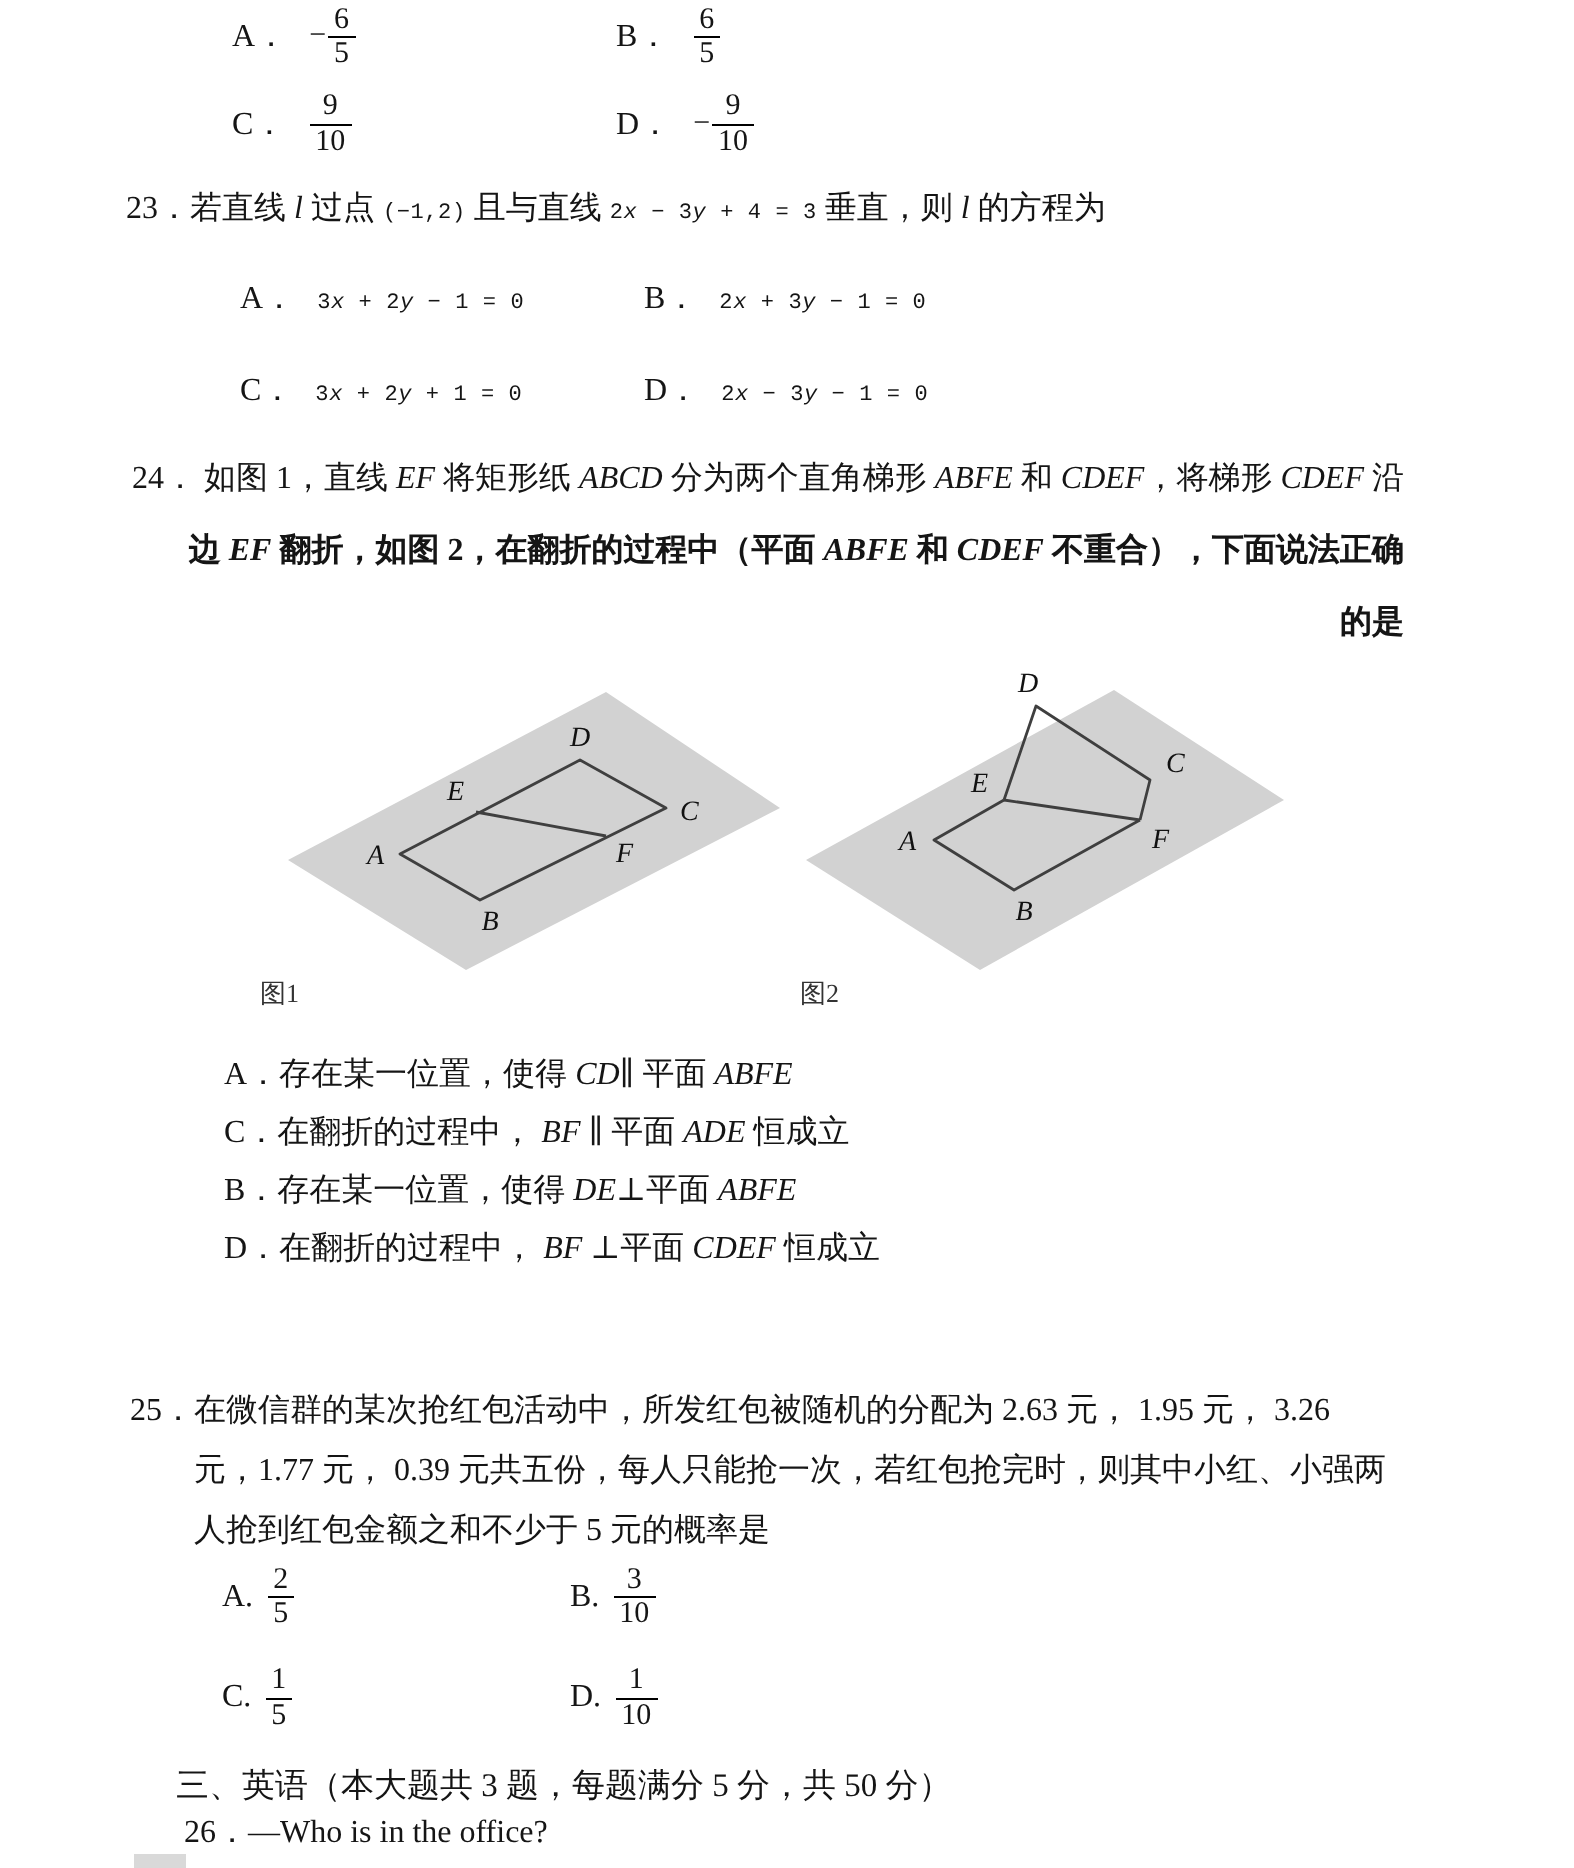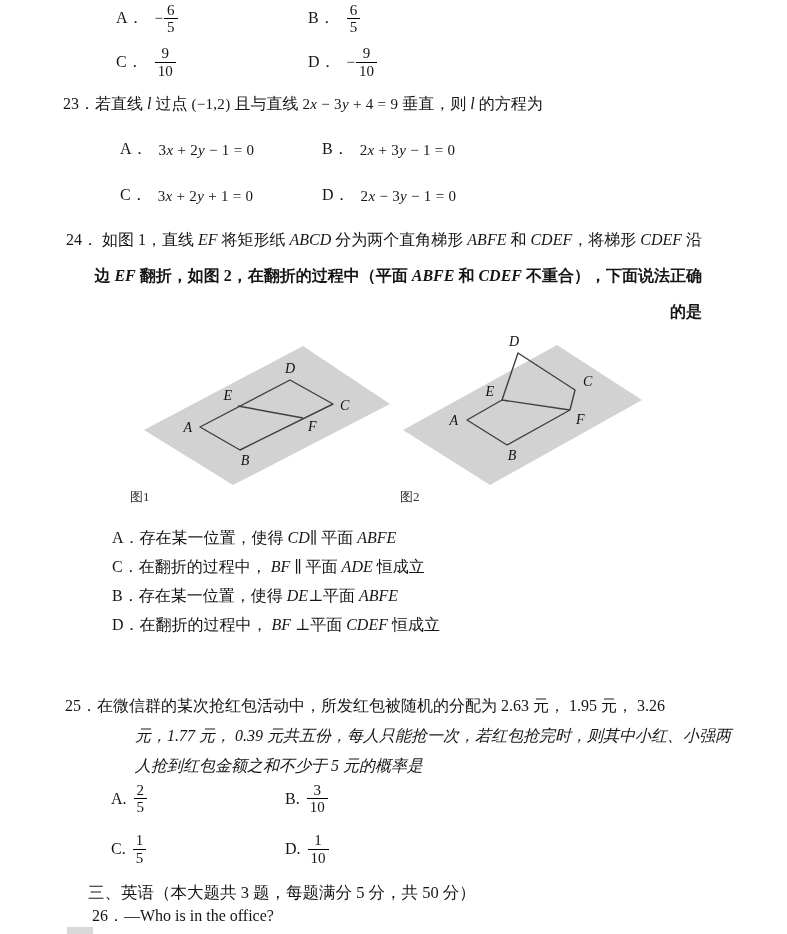--- a/index.html
+++ b/index.html
@@ -2,39 +2,39 @@
 <html><head>
 <meta charset="utf-8">
 <style>
   html,body{margin:0;padding:0;background:#fff;}
   .doc{
     position:relative;width:787px;height:934px;background:#ffffff;overflow:hidden;
     font-family:"Liberation Serif","DejaVu Serif",serif;color:#151515;font-size:16px;
   }
   .abs{position:absolute;white-space:nowrap;}
   .m{font-style:italic;font-family:"Liberation Serif","DejaVu Serif",serif;}
-  .sm{font-size:15px;font-family:Liberation Serif, serif;letter-spacing:.3px;}
+  .sm{font-size:11px;font-family:Liberation Mono, monospace;letter-spacing:.3px;}
   
   .opt-grid{display:grid;}
   .q22-grid{grid-template-columns:192px auto;row-gap:10px;}
   .q23-grid{grid-template-columns:202px auto;row-gap:25px;}
   .q25-grid{grid-template-columns:174px auto;row-gap:17px;}
   .opt{display:flex;align-items:center;}
   .opt-label{margin-right:11px;}
   .q25-grid .opt-label{margin-right:7px;}
   .sign{margin-right:1px;font-size:15px;}
   .frac{display:inline-flex;flex-direction:column;align-items:center;
         font-size:15px;line-height:1.08;font-family:"Liberation Serif","DejaVu Serif",serif;}
   .frac .num{padding:0 3px;}
   .frac .den{border-top:1px solid #000;padding:0 3px;}
   
   .stem-block .line{line-height:36px;}
   .q25-block .line{line-height:30px;}
   .indent1{margin-left:25px;font-weight:bold;}
-  .indent2{margin-left:70px;font-style:italic;}
+  .indent2{margin-left:32px;}
   
   .q24-opts{display:flex;flex-direction:column;gap:11px;}
   .q24-opts .line{line-height:18px;}
   
   .fig{position:absolute;width:300px;height:178px;}
   .fig svg{display:block;}
   .fig .caption{position:absolute;left:0;right:28px;top:155px;
                 font-size:13px;color:#333;}
   .fig text{font-family:"Liberation Serif","DejaVu Serif",serif;font-style:italic;
             font-size:14px;fill:#111;}
@@ -73,21 +73,21 @@
     <div class="opt">
       <span class="opt-label">D．</span>
       <span class="sign">−</span>
       <span class="frac">
         <span class="num">9</span>
         <span class="den">10</span>
       </span>
     </div>
   </div>
 
-  <div class="abs" style="left:63px;top:94px;"><span>23．若直线 </span><span class="m">l</span><span> 过点 </span><span class="sm">(−1,2)</span><span> 且与直线 </span><span class="sm">2</span><span class="m sm">x</span><span class="sm"> − 3</span><span class="m sm">y</span><span class="sm"> + 4 = 9</span><span> 垂直，则 </span><span class="m">l</span><span> 的方程为</span></div>
+  <div class="abs" style="left:63px;top:94px;"><span>23．若直线 </span><span class="m">l</span><span> 过点 </span><span class="sm">(−1,2)</span><span> 且与直线 </span><span class="sm">2</span><span class="m sm">x</span><span class="sm"> − 3</span><span class="m sm">y</span><span class="sm"> + 4 = 3</span><span> 垂直，则 </span><span class="m">l</span><span> 的方程为</span></div>
 
   <div class="abs opt-grid q23-grid" style="left:120px;top:139px;">
     <div class="opt">
       <span class="opt-label">A．</span>
       <span class="eq"><span class="sm">3</span><span class="m sm">x</span><span class="sm"> + 2</span><span class="m sm">y</span><span class="sm"> − 1 = 0</span></span>
     </div>
     <div class="opt">
       <span class="opt-label">B．</span>
       <span class="eq"><span class="sm">2</span><span class="m sm">x</span><span class="sm"> + 3</span><span class="m sm">y</span><span class="sm"> − 1 = 0</span></span>
     </div>

